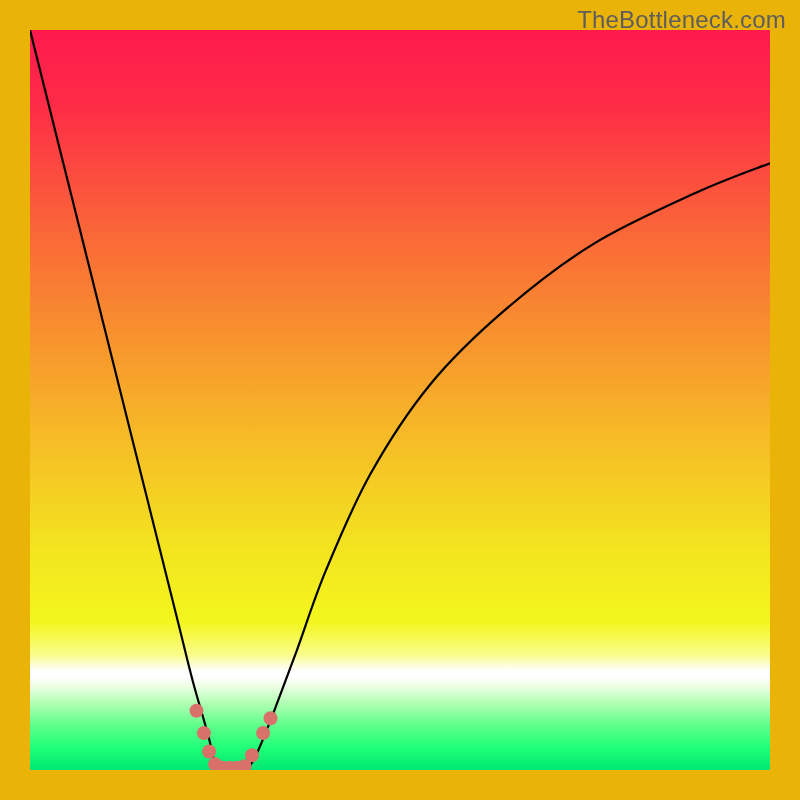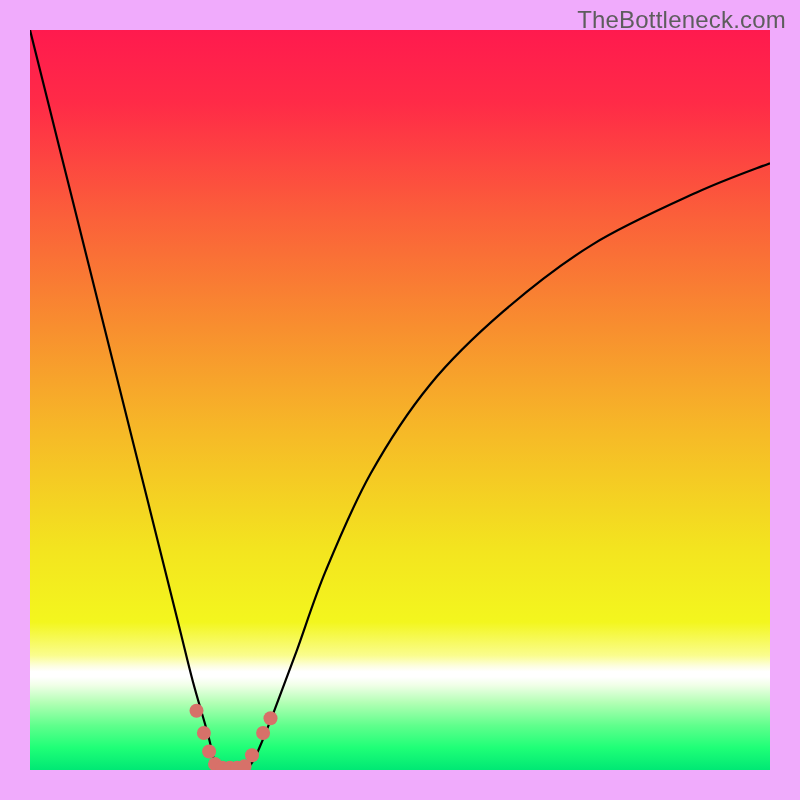--- a/index.html
+++ b/index.html
@@ -10,21 +10,21 @@
     background: #000;
     overflow: hidden;
     font-family: Arial, Helvetica, sans-serif;
   }
   .frame {
     position: absolute;
     left: 0;
     top: 0;
     width: 800px;
     height: 800px;
-    background: #f0abfc;
+    background: #eab308;
   }
   .plot-area {
     position: absolute;
     left: 30px;
     top: 30px;
     width: 740px;
     height: 740px;
     overflow: hidden;
   }
   .gradient {

